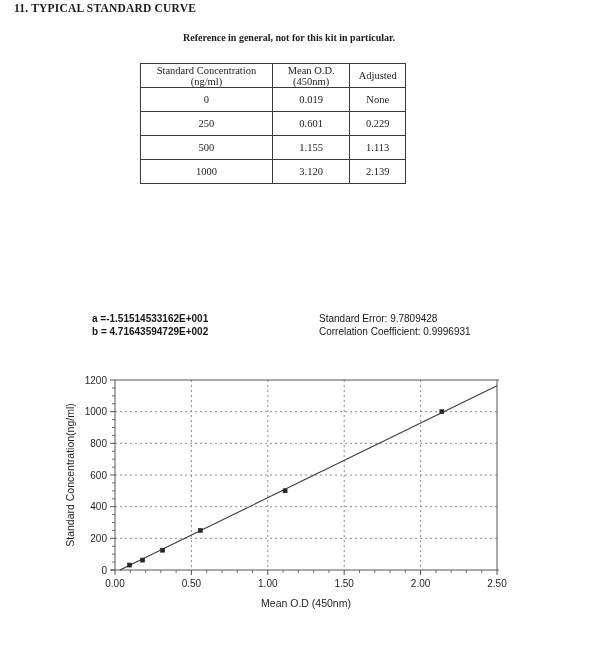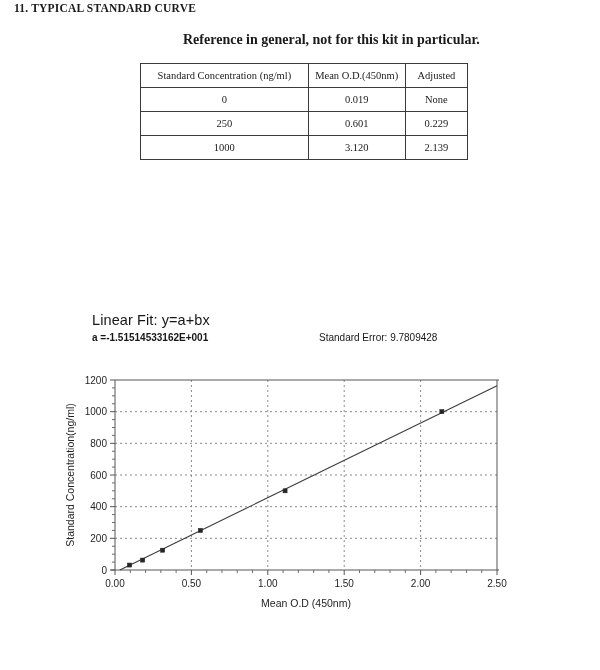--- a/index.html
+++ b/index.html
@@ -29,30 +29,30 @@
     text-align: right;
   }
 
   
   #subtitle {
     position: absolute;
     left: 183px;
     top: 32px;
     font-family: "Liberation Serif", serif;
     font-weight: bold;
-    font-size: 14px;
+    font-size: 10px;
     white-space: nowrap;
   }
 
   
   #standard-table {
     position: absolute;
     left: 140px;
     top: 63px;
-    width: 328px;
+    width: 266px;
     border-collapse: collapse;
     font-family: "Liberation Serif", serif;
     font-size: 10.5px;
   }
   #standard-table td, #standard-table th {
     border: 1px solid #3a3a3a;
     text-align: center;
     vertical-align: middle;
     height: 23px;
     font-weight: normal;
@@ -134,34 +134,40 @@
       <td>0</td>
       <td>0.019</td>
       <td>None</td>
     </tr>
     <tr>
       <td>250</td>
       <td>0.601</td>
       <td>0.229</td>
     </tr>
     <tr>
+      <td>500</td>
+      <td>1.155</td>
+      <td>1.113</td>
+    </tr>
+    <tr>
       <td>1000</td>
       <td>3.120</td>
       <td>2.139</td>
     </tr>
   </tbody>
 </table>
 
 <div id="fit-block">
-  <div id="fit-title">Linear Fit: y=a+bx</div>
   <div class="fit-row">
     <span class="fit-left">a =-1.51514533162E+001</span>
     <span class="fit-right">Standard Error: 9.7809428</span>
   </div>
   <div class="fit-row">
+    <span class="fit-left">b = 4.71643594729E+002</span>
+    <span class="fit-right">Correlation Coefficient: 0.9996931</span>
   </div>
 </div>
 
 <div id="chart">
   <svg id="chart-svg" width="500" height="250" viewBox="0 0 500 250">
       <line x1="55" y1="166.33333333333334" x2="437" y2="166.33333333333334" class="grid-line"></line>
       <line x1="55" y1="134.66666666666669" x2="437" y2="134.66666666666669" class="grid-line"></line>
       <line x1="55" y1="103" x2="437" y2="103" class="grid-line"></line>
       <line x1="55" y1="71.33333333333334" x2="437" y2="71.33333333333334" class="grid-line"></line>
       <line x1="55" y1="39.66666666666666" x2="437" y2="39.66666666666666" class="grid-line"></line>

